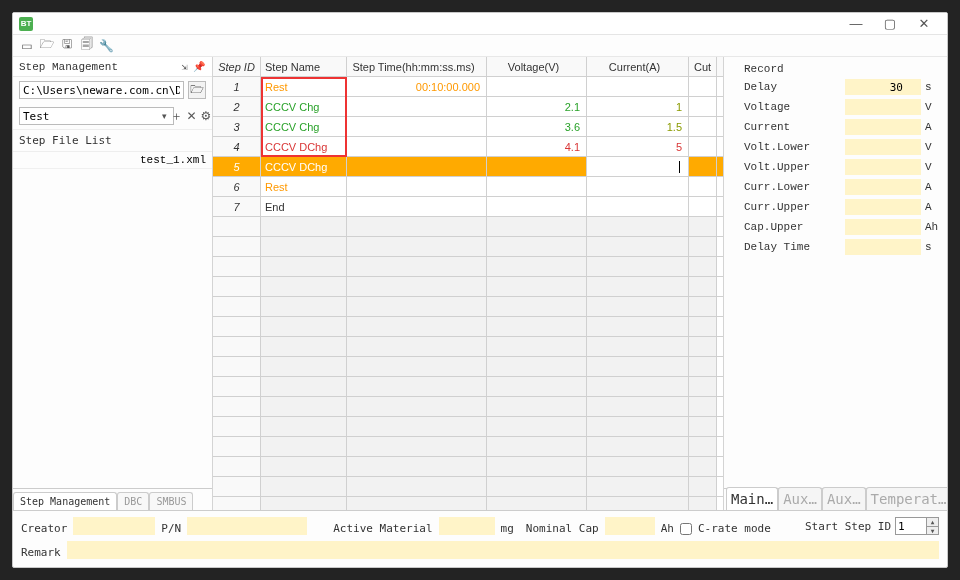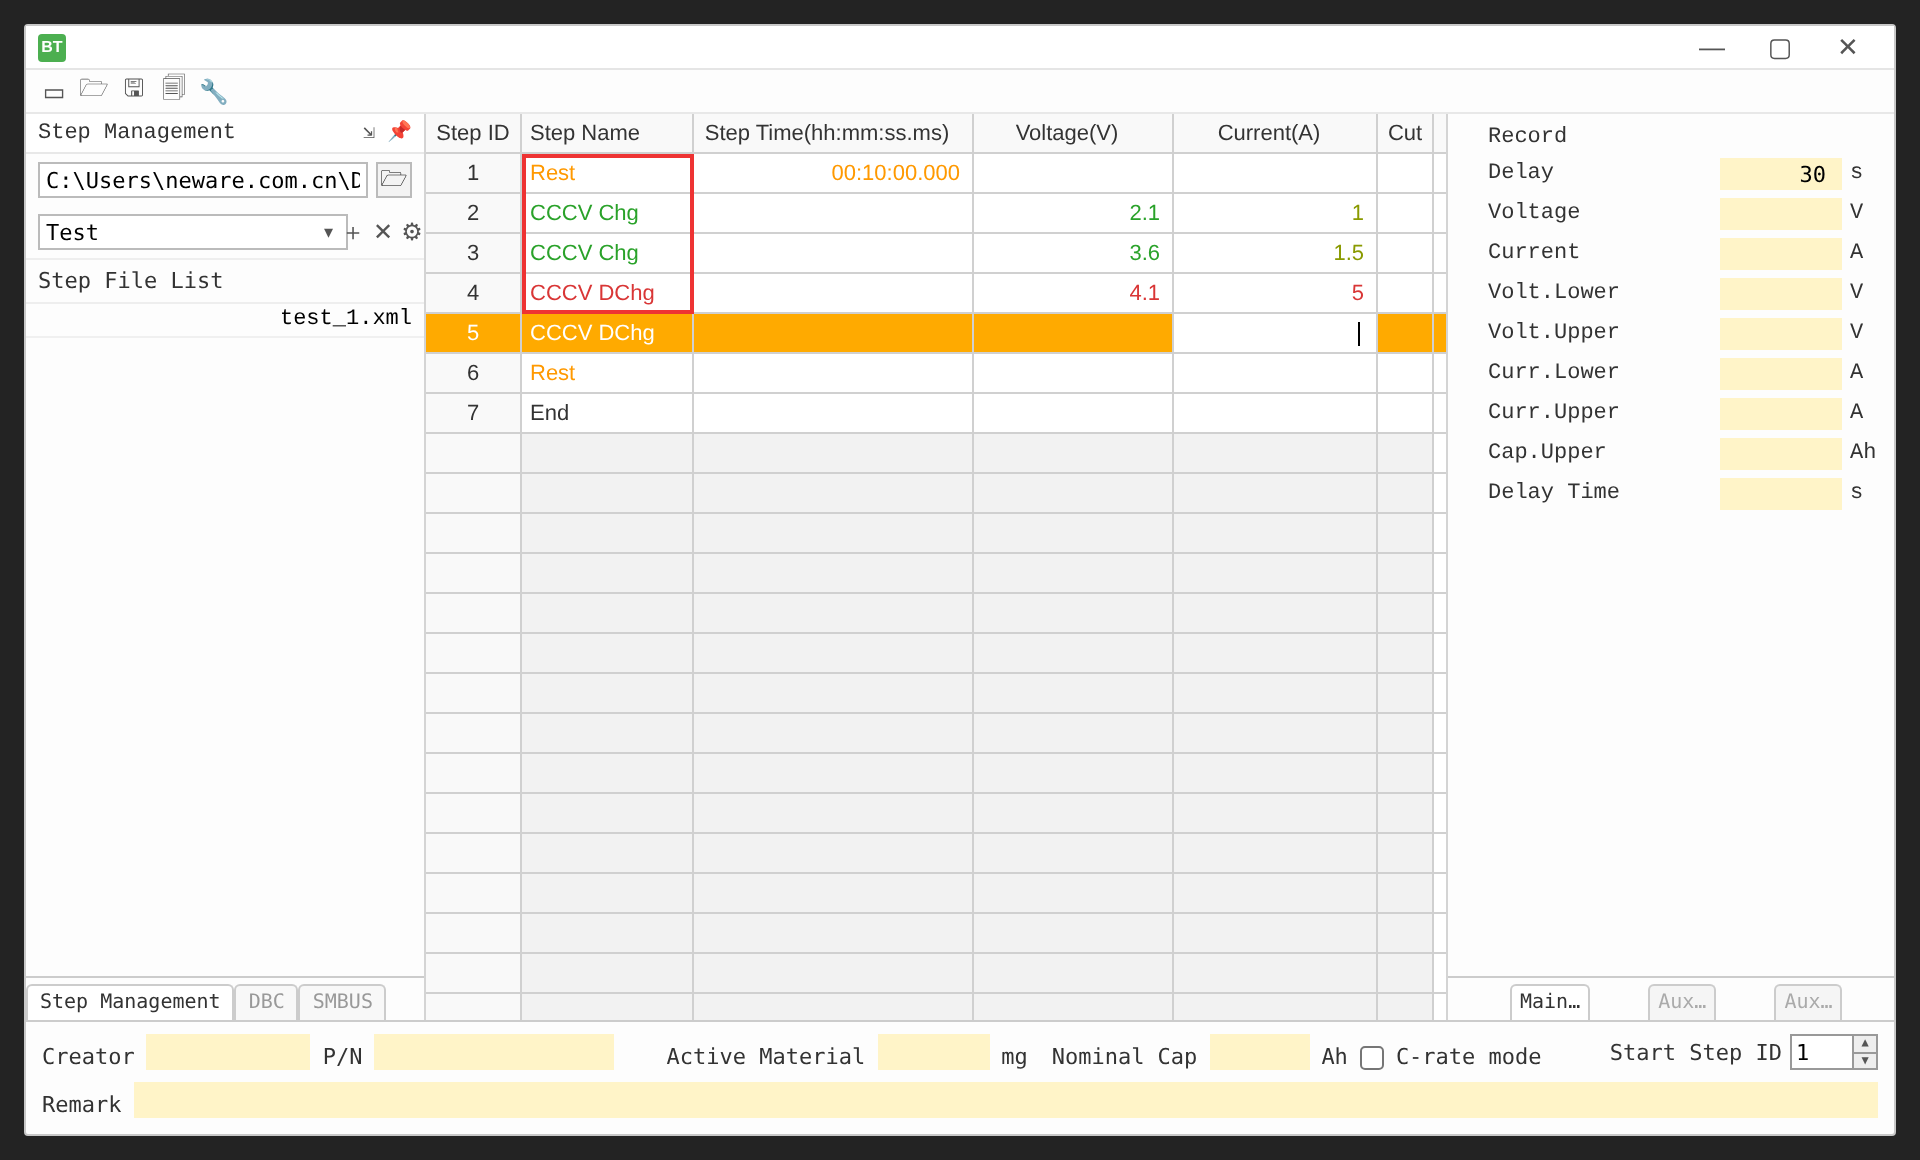--- a/index.html
+++ b/index.html
@@ -78,21 +78,21 @@
   .left-tab.active { background:#fff;color:#333;}
   
   .center {
     flex:1;display:flex;flex-direction:column;overflow:hidden;position:relative;
   }
   .grid-head, .grid-row {
     display:flex;height:20px;
   }
   .grid-head { background:#f9f9f9;border-bottom:1px solid #d0d0d0;}
   .gh, .gc { border-right:1px solid #d0d0d0;display:flex;align-items:center;justify-content:center;font-size:11px;color:#333;overflow:hidden;white-space:nowrap;}
-  .col-id { width:48px;}
+  .col-id { width:48px;font-style:italic;}
   .col-name { width:86px;justify-content:flex-start;padding-left:4px;}
   .col-time { width:140px;justify-content:flex-end;padding-right:6px;}
   .col-voltage { width:100px;justify-content:flex-end;padding-right:6px;}
   .col-current { width:102px;justify-content:flex-end;padding-right:6px;}
   .col-cut { width:28px;}
   .grid-body { flex:1;overflow:hidden;background:#fff;}
   .grid-row { border-bottom:1px solid #d0d0d0;}
   .grid-row .col-id { background:#f9f9f9;justify-content:center;color:#333;}
   .grid-row.blank .gc { background:#f2f2f2;}
   .grid-row.blank .col-id { background:#f9f9f9;color:#333;}
@@ -114,27 +114,27 @@
     pointer-events:none;
   }
   
   .right-panel {
     width:224px;flex:none;border-left:1px solid #d4d4d4;display:flex;flex-direction:column;
   }
   .rp-body { flex:1;padding:6px 6px;font-family:Consolas,"Courier New",monospace;font-size:11px;color:#333;}
   .rp-row { display:flex;align-items:center;height:20px;gap:4px;}
   .rp-label { flex:1;}
   .rp-indent { padding-left:14px;}
-  .rp-input { width:61px;height:16px;background:#fff4c8;border:none;text-align:right;padding-right:8px;font-size:11px;font-family:Consolas,monospace;}
+  .rp-input { width:76px;height:16px;background:#fff4c8;border:none;text-align:right;padding-right:18px;font-size:11px;font-family:Consolas,monospace;}
   .rp-unit { width:16px;text-align:left;}
   .rp-heading { font-weight:normal;margin-bottom:2px;}
   .right-tabs {
     height:22px;border-top:1px solid #ccc;display:flex;align-items:flex-end;padding-left:2px;
   }
-  .right-tab { padding:3px 4px;font-size:10px;border:1px solid #ccc;border-bottom:none;background:#f5f5f5;color:#aaa;border-radius:3px 3px 0 0;font-family:Consolas,monospace;white-space:nowrap;margin-left:29px;}
+  .right-tab { padding:3px 4px;font-size:14px;border:1px solid #ccc;border-bottom:none;background:#f5f5f5;color:#aaa;border-radius:3px 3px 0 0;font-family:Consolas,monospace;white-space:nowrap;}
   .right-tab.active { background:#fff;color:#333;}
   
   .footer {
     border-top:1px solid #ccc;
     padding:6px 8px 8px 8px;
     font-family:Consolas,monospace;font-size:11px;color:#333;
     display:flex;flex-direction:column;gap:6px;
   }
   .foot-row { display:flex;align-items:flex-end;gap:6px;}
   .foot-input { height:18px;background:#fff4c8;border:none;}

